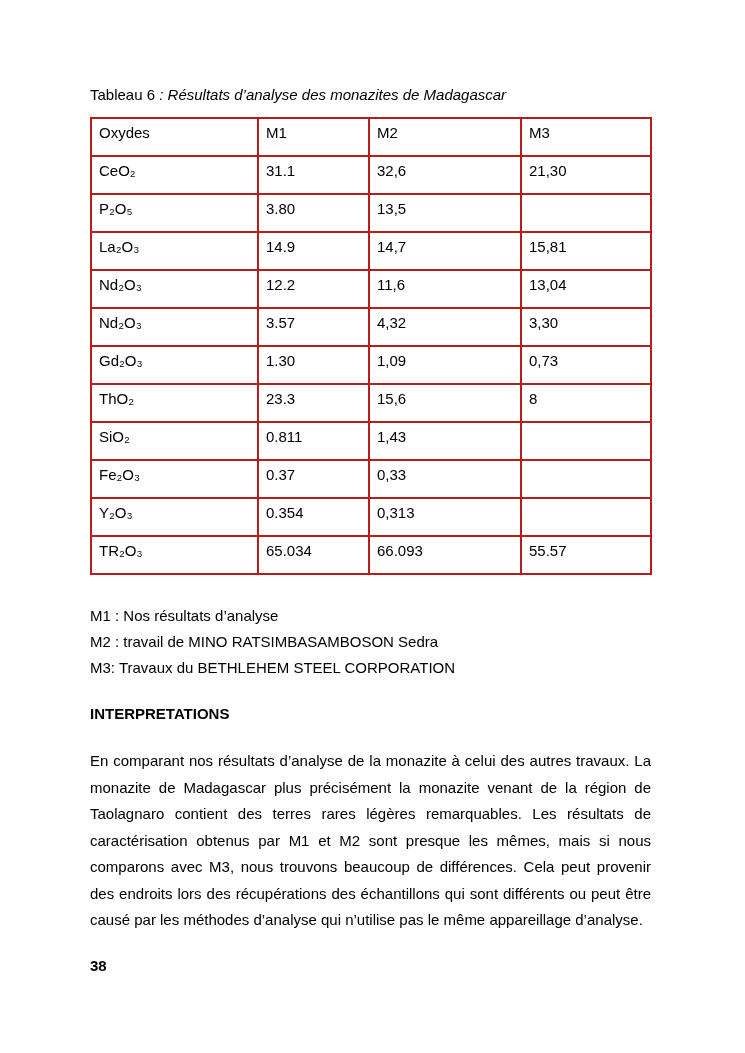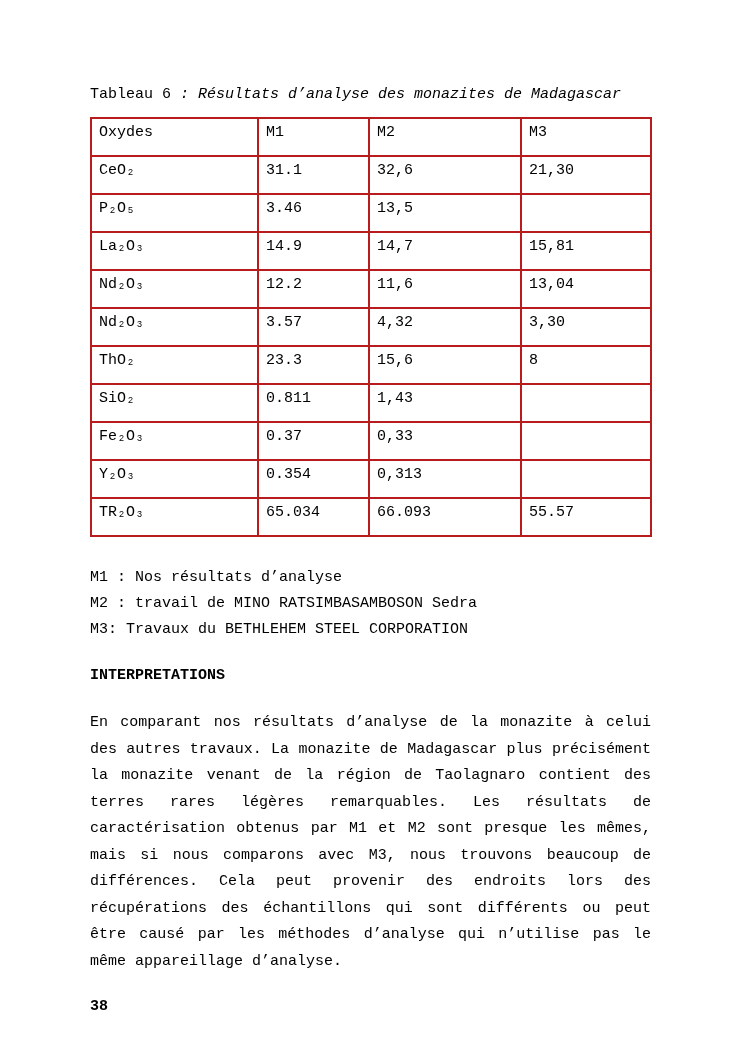--- a/index.html
+++ b/index.html
@@ -6,21 +6,21 @@
     margin: 0;
     padding: 0;
     background: #ffffff;
   }
   .page {
     position: relative;
     width: 745px;
     height: 1053px;
     background: #ffffff;
     color: #000000;
-    font-family: Liberation Mono, monospace;
+    font-family: Liberation Sans, sans-serif;
     font-size: 15px;
     overflow: hidden;
     box-sizing: border-box;
   }
   .content {
     position: absolute;
     left: 90px;
     top: 86px;
     width: 561px;
   }
@@ -102,41 +102,47 @@
       <tbody>
 
       <tr>
             <td>CeO₂</td>
             <td>31.1</td>
             <td>32,6</td>
             <td>21,30</td>
           </tr>
           <tr>
             <td>P₂O₅</td>
-            <td>3.46</td>
+            <td>3.80</td>
             <td>13,5</td>
             <td></td>
           </tr>
           <tr>
             <td>La₂O₃</td>
             <td>14.9</td>
             <td>14,7</td>
             <td>15,81</td>
           </tr>
           <tr>
             <td>Nd₂O₃</td>
             <td>12.2</td>
             <td>11,6</td>
             <td>13,04</td>
           </tr>
           <tr>
             <td>Nd₂O₃</td>
             <td>3.57</td>
             <td>4,32</td>
             <td>3,30</td>
+          </tr>
+          <tr>
+            <td>Gd₂O₃</td>
+            <td>1.30</td>
+            <td>1,09</td>
+            <td>0,73</td>
           </tr>
           <tr>
             <td>ThO₂</td>
             <td>23.3</td>
             <td>15,6</td>
             <td>8</td>
           </tr>
           <tr>
             <td>SiO₂</td>
             <td>0.811</td>

